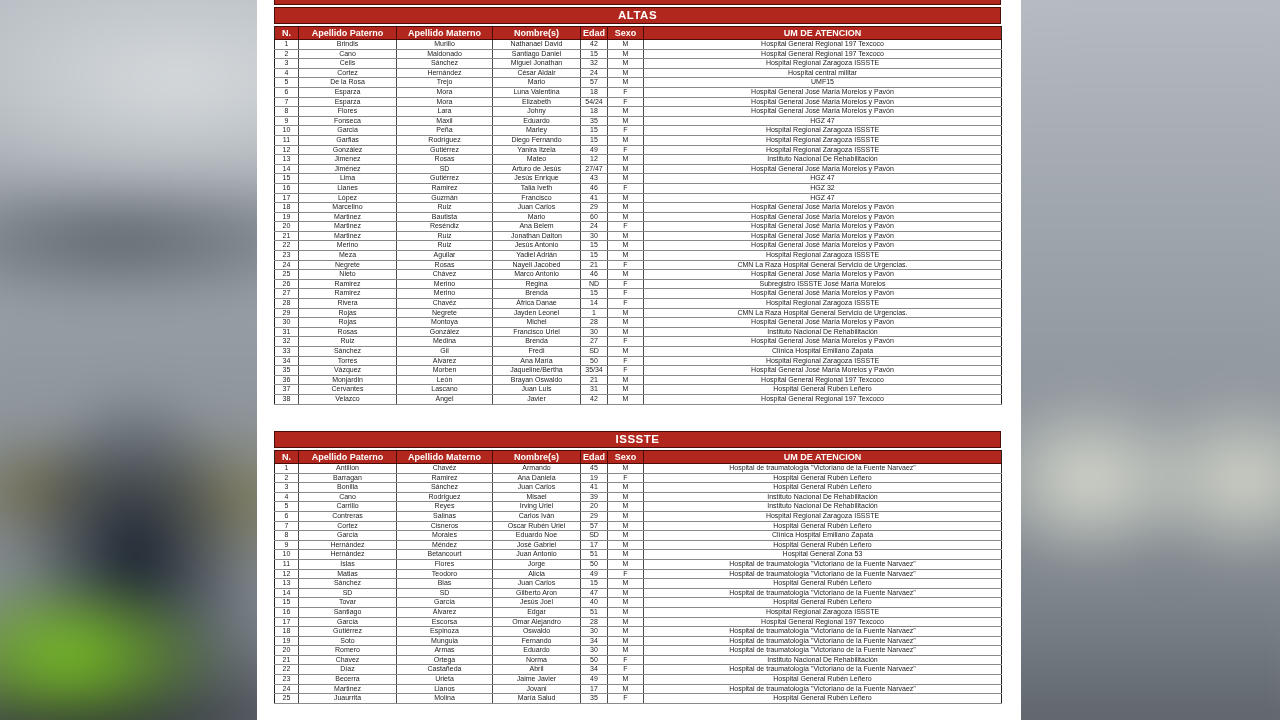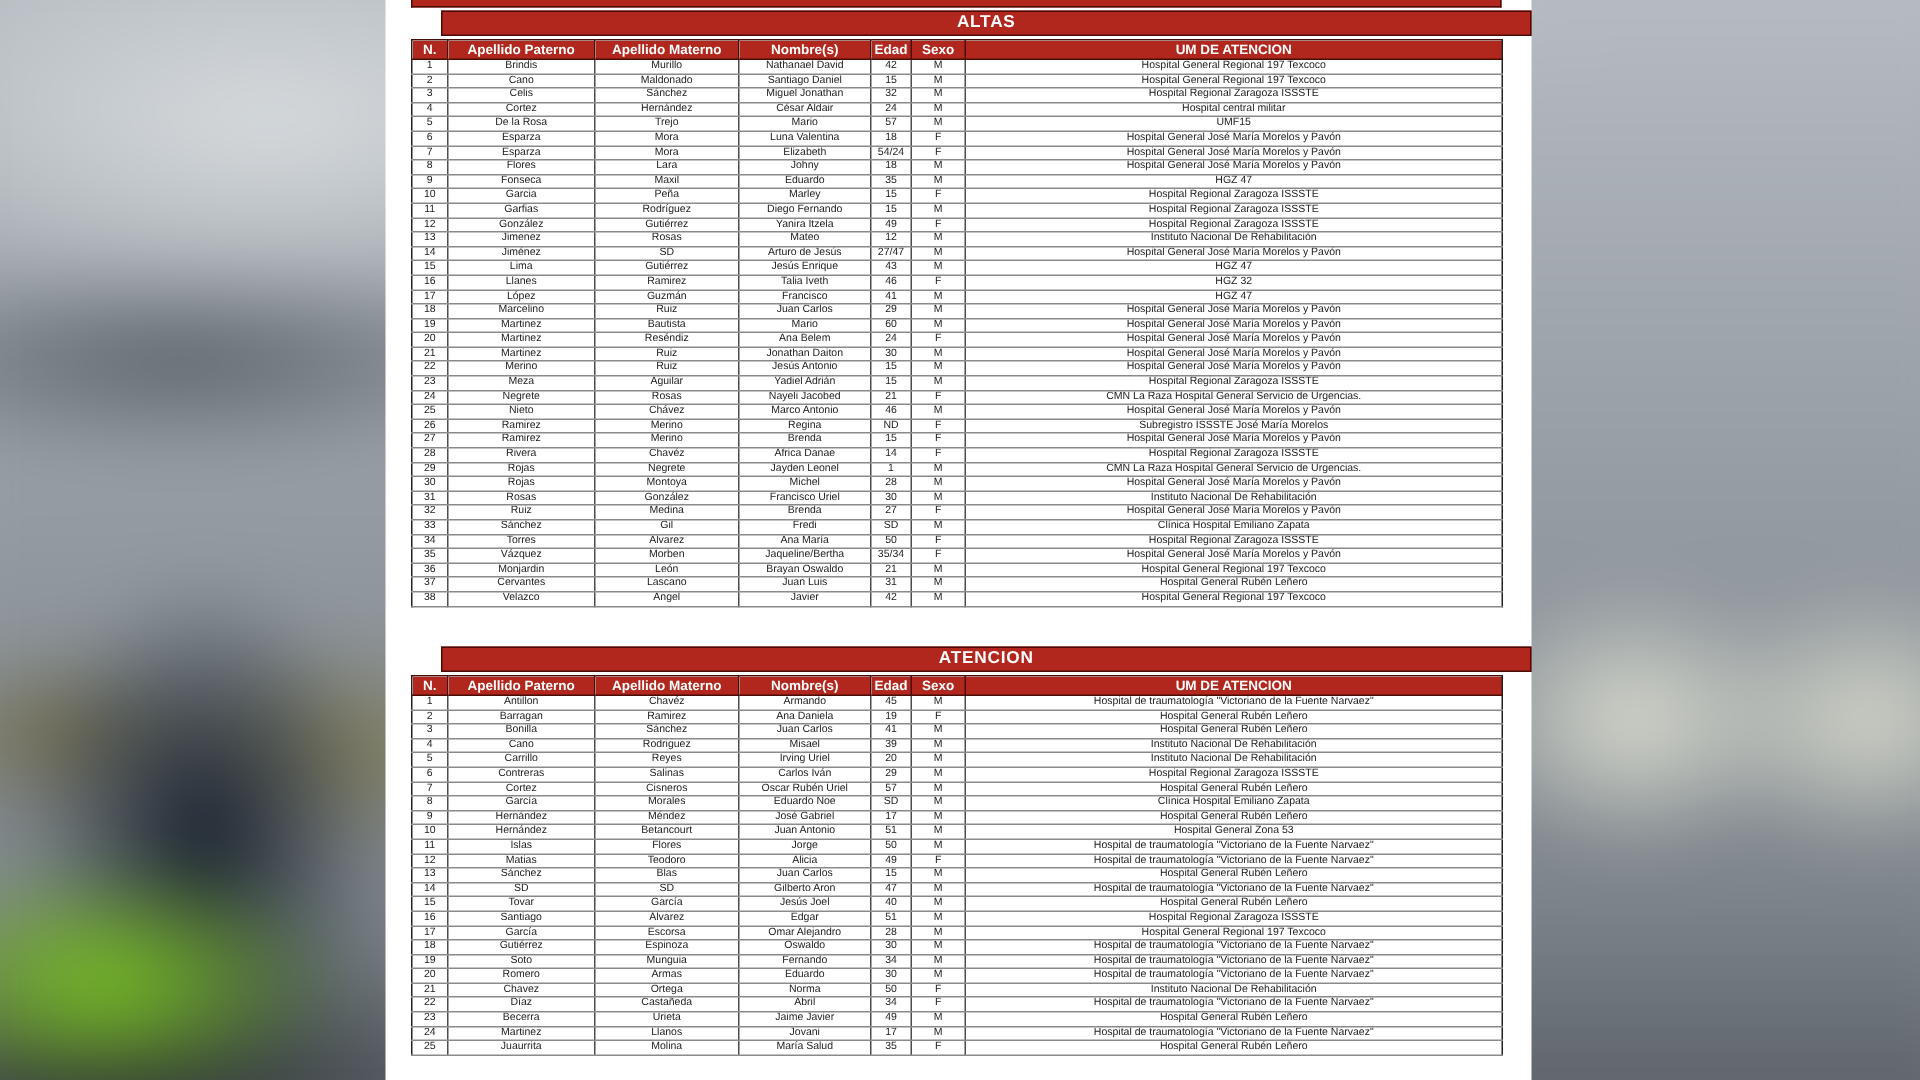--- a/index.html
+++ b/index.html
@@ -31,21 +31,21 @@
     position:absolute;left:17px;top:0;width:725px;height:4px;
     background:#b2271d;border:1px solid #4a0c06;border-top:none;
   }
   .tbl{position:absolute;left:17px;width:727px;}
   #tbl-altas{top:7px;}
   #tbl-finados{top:431px;}
   .tbl-title{
     box-sizing:border-box;width:727px;height:17px;line-height:15px;
     background:#b2271d;border:1px solid #4a0c06;
     color:#ffffff;font-weight:bold;font-size:11.5px;text-align:center;
-    letter-spacing:0.5px;margin-bottom:2px;margin-left:20px;
+    letter-spacing:0.5px;margin-bottom:2px;
   }
   table.grid{
     width:727px;border-collapse:collapse;table-layout:fixed;
     border:1px solid #222222;
   }
   table.grid th{
     background:#b2271d;color:#ffffff;font-weight:bold;font-size:9px;
     height:12px;line-height:12px;padding:0;border:1px solid #4a0c06;
     overflow:hidden;white-space:nowrap;text-align:center;
   }
@@ -430,21 +430,21 @@
             <td>Javier</td>
             <td>42</td>
             <td>M</td>
             <td>Hospital General Regional 197 Texcoco</td>
           </tr>
         </tbody>
     </table>
   </div>
 
   <div class="tbl" id="tbl-finados">
-    <div class="tbl-title">ATENCION</div>
+    <div class="tbl-title">ISSSTE</div>
     <table class="grid">
       <colgroup>
         <col style="width:24px">
           <col style="width:98px">
           <col style="width:96px">
         <col style="width:88px">
           <col style="width:27px">
           <col style="width:36px">
         <col style="width:358px">
       </colgroup>

